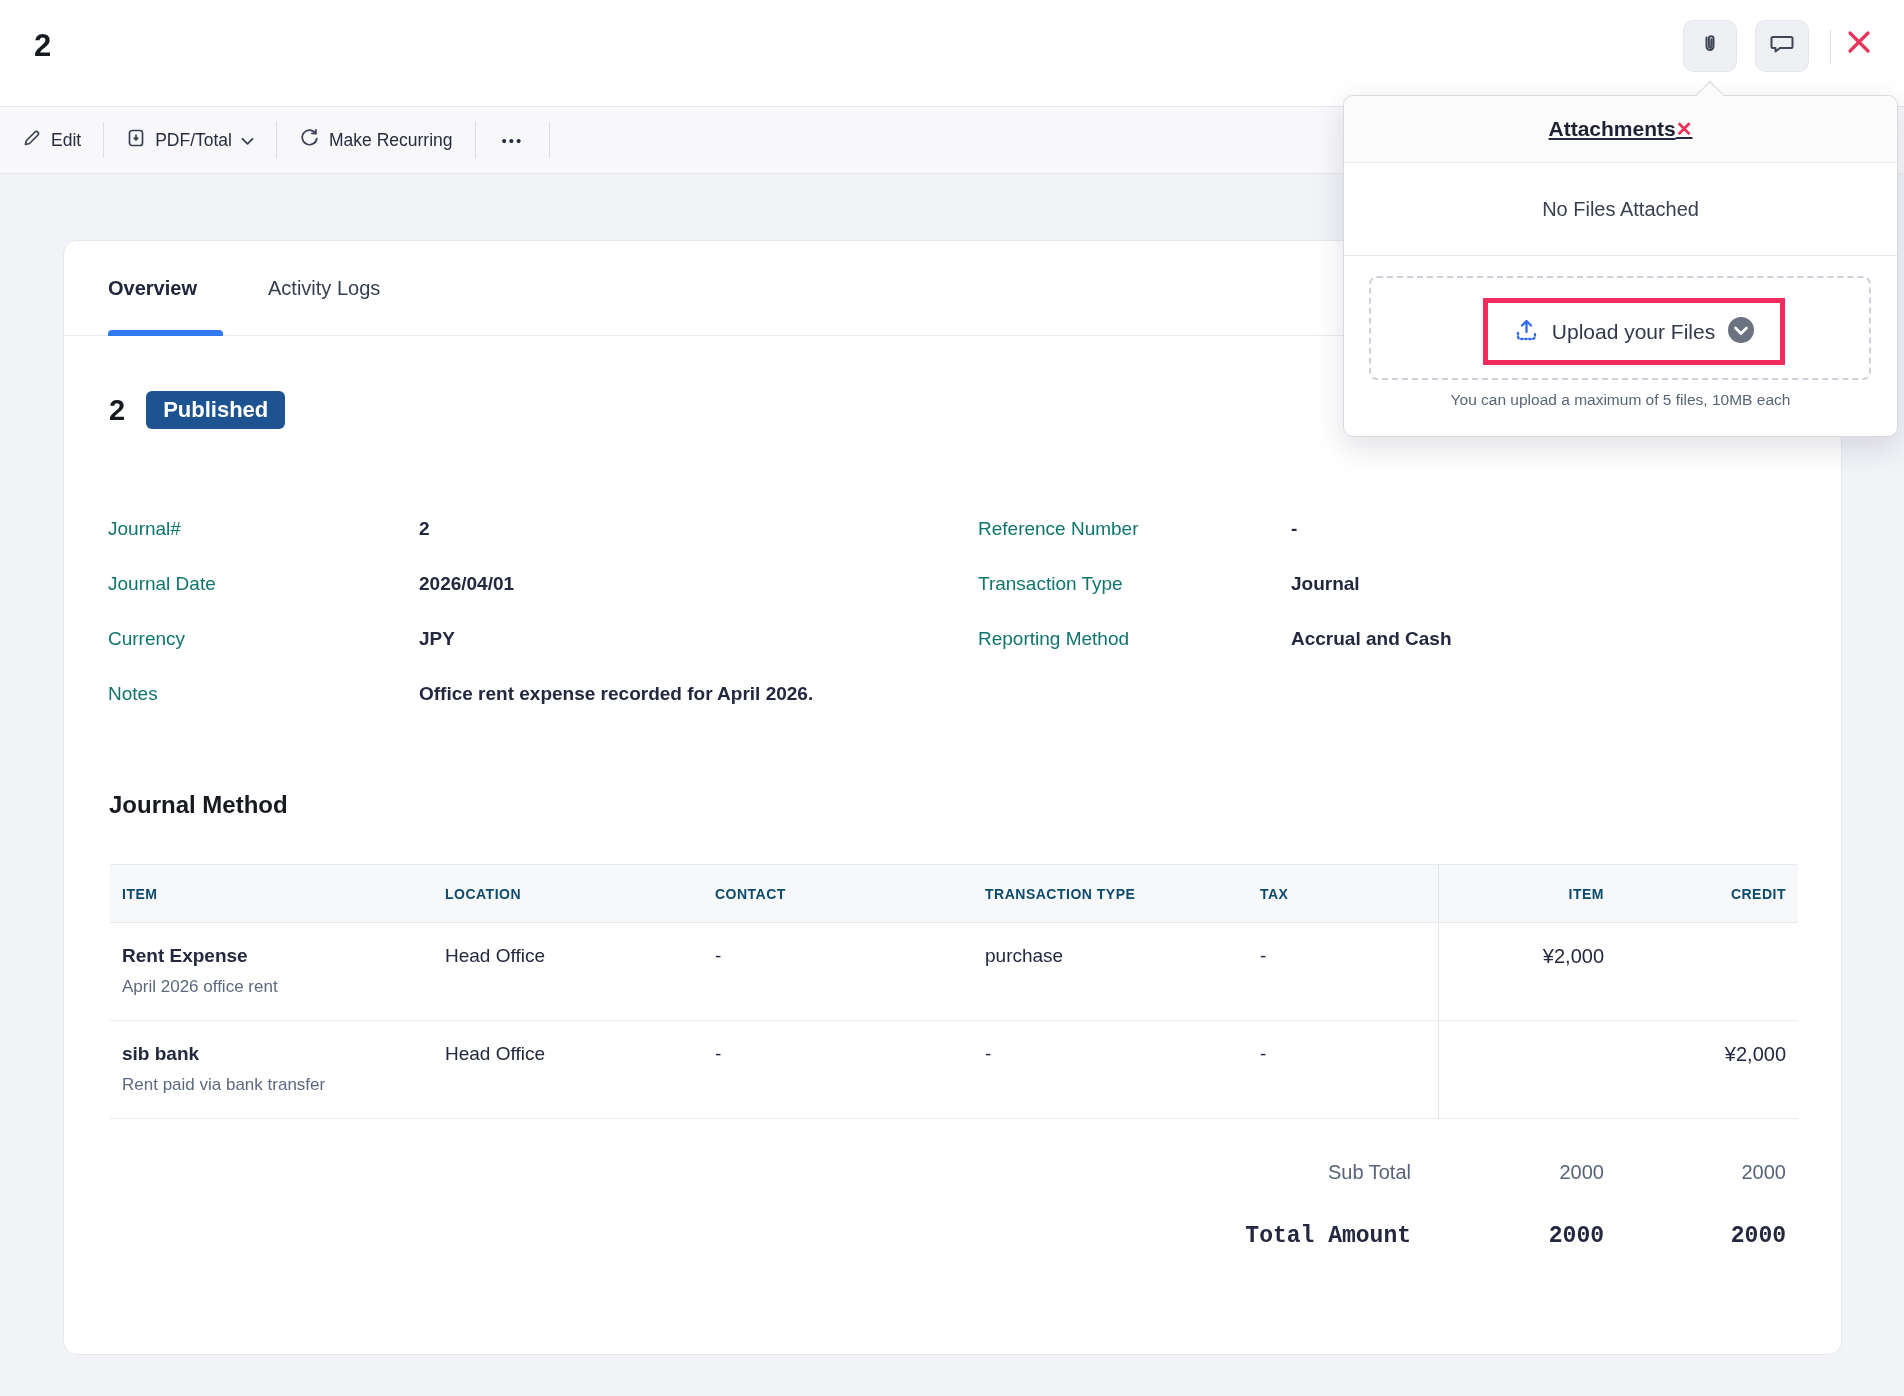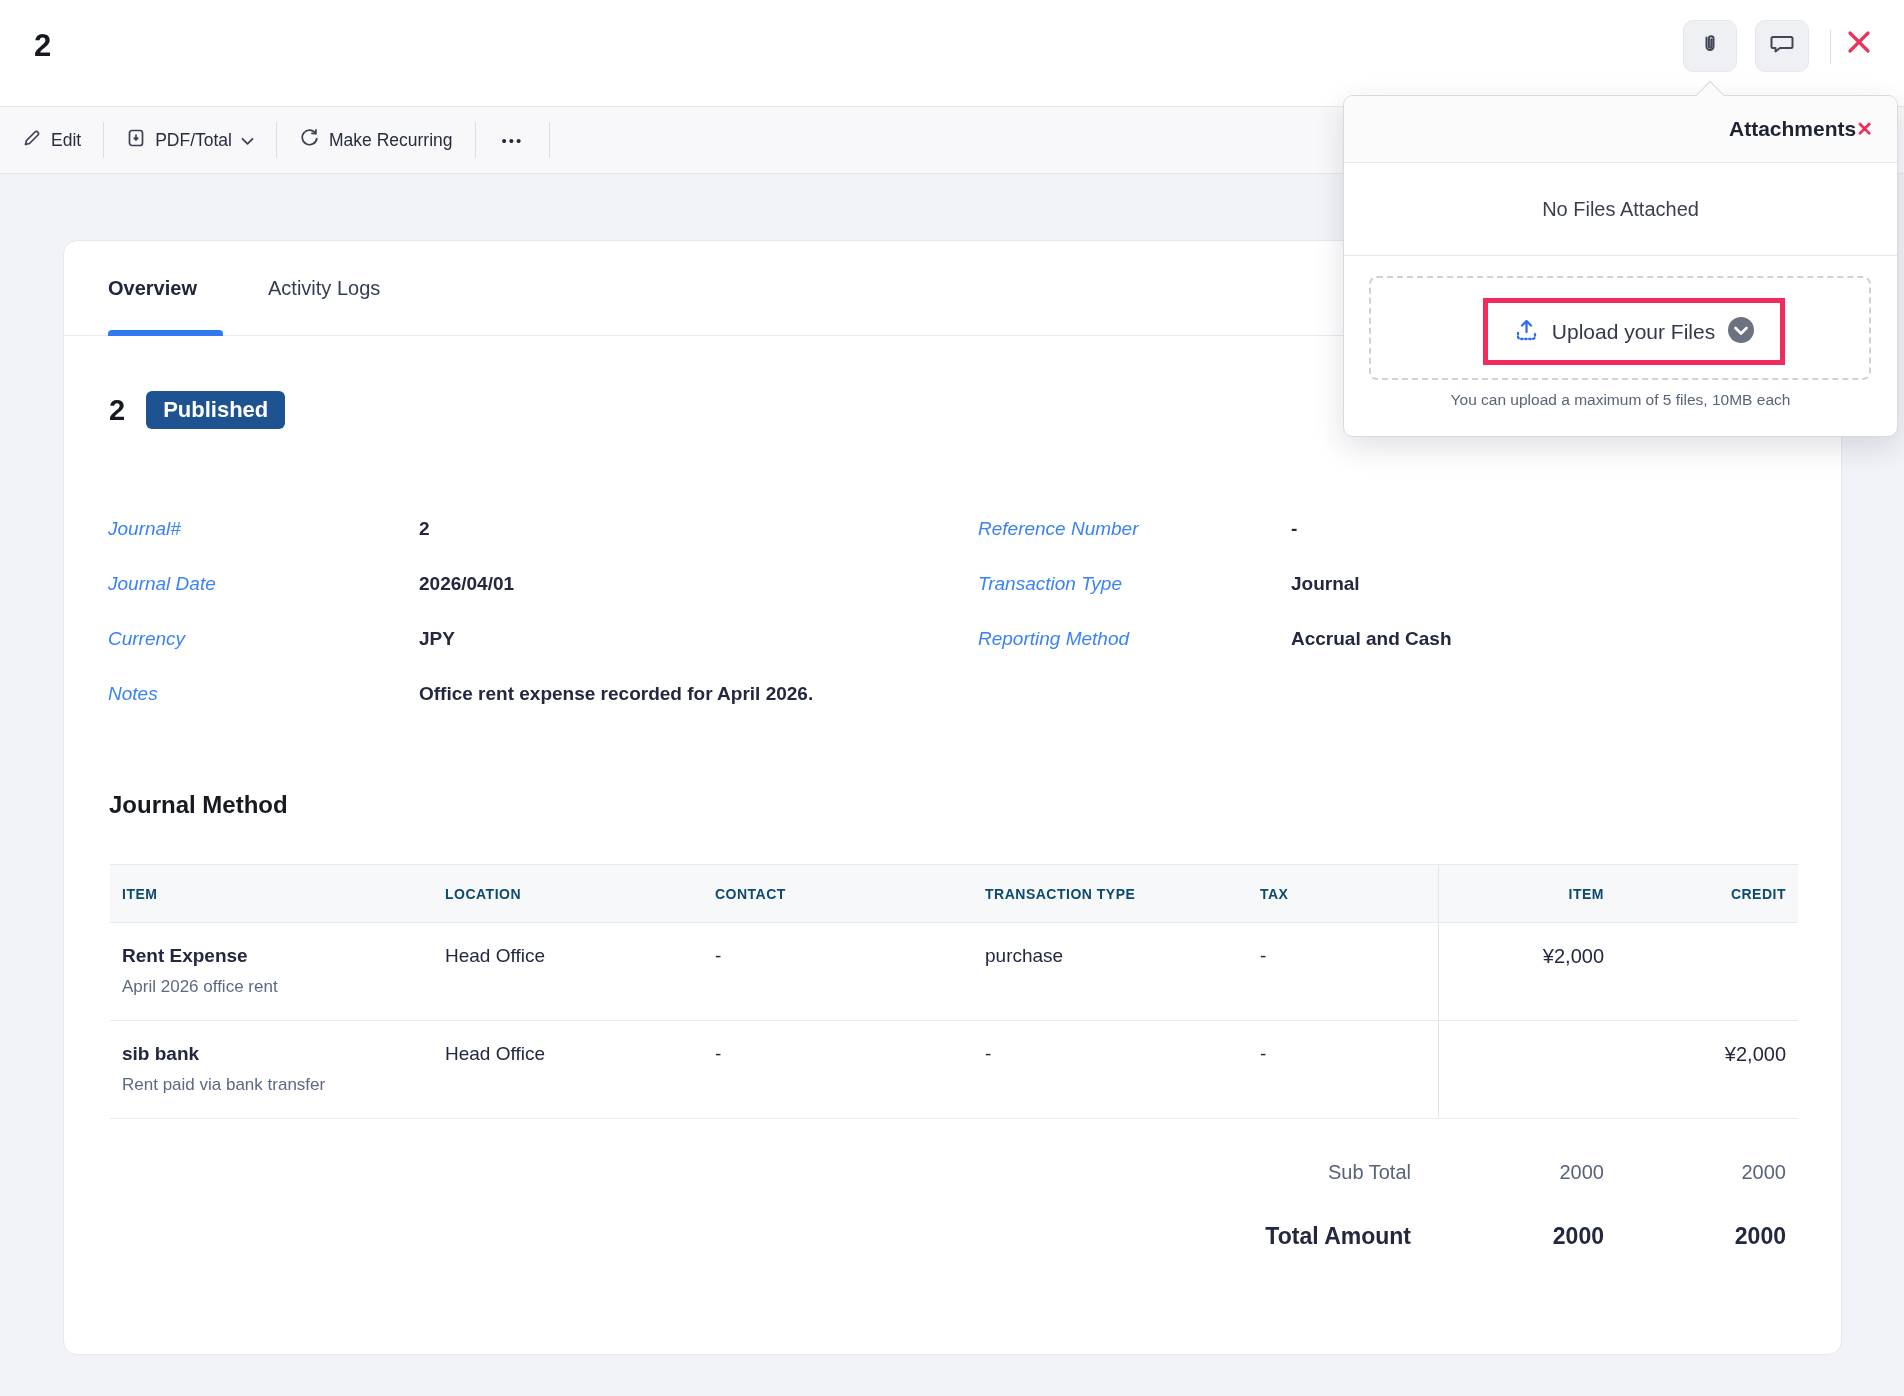--- a/index.html
+++ b/index.html
@@ -28,21 +28,21 @@
   .tab { position:absolute; top:36px; font-size:20px; cursor:pointer; }
   .tab.active { left:44px; font-weight:bold; color:#21263c; }
   .tab.inactive { left:204px; color:#353d52; }
   .tab-underline { position:absolute; left:44px; top:89px; width:115px; height:6px; background:#2f7af0; border-radius:4px 4px 0 0; }
 
   .jr-head { position:absolute; left:45px; top:150px; display:flex; align-items:center; gap:21px; }
   .jr-num { font-size:29px; font-weight:bold; color:#16191f; }
   .status-badge { background:#1e5392; color:#ffffff; font-size:22px; font-weight:600; border-radius:6px; padding:6px 17px; }
 
   .field-row { position:absolute; font-size:19px; }
-  .field-label { position:absolute; left:0; top:0; color:#3b82f6; white-space:nowrap;font-style:italic; }
+  .field-label { position:absolute; left:0; top:0; color:#0f766e; white-space:nowrap; }
   .field-value { position:absolute; top:0; font-weight:600; color:#232840; white-space:nowrap; }
   .col-left .field-label { left:44px; }
   .col-left .field-value { left:355px; }
   .col-right .field-label { left:914px; }
   .col-right .field-value { left:1227px; }
 
   .section-title { position:absolute; left:45px; top:550px; font-size:24px; font-weight:bold; color:#16191f; }
 
   
   .jtable { position:absolute; left:46px; top:623px; width:1688px; }
@@ -55,26 +55,26 @@
   .tbody-row { height:98px; border-bottom:1px solid #e9eaef; font-size:19px; color:#232840; }
   .tbody-row .cell { padding-top:22px; }
   .item-name { font-weight:600; }
   .item-desc { margin-top:10px; font-size:17px; color:#5d6980; font-weight:400; }
   .amount { font-size:20px; }
 
   .totals-row { display:grid; grid-template-columns:1328px 178px 182px; }
   .totals-row .lbl { text-align:right; padding-right:27px; }
   .totals-row .val { text-align:right; padding-right:12px; }
   .subtotal { position:absolute; left:46px; top:920px; width:1688px; font-size:20px; color:#58627a; }
-  .grandtotal { position:absolute; left:46px; top:982px; width:1688px; font-size:23px; font-weight:bold; color:#232840; }
+  .grandtotal { position:absolute; left:46px; top:982px; width:1688px; font-size:23px; font-weight:bold; color:#232840;font-family:Liberation Mono, monospace; }
 
   
   .popover { position:absolute; left:1343px; top:95px; width:555px; height:342px; background:#ffffff; border:1px solid #d9dadf; border-radius:10px; box-shadow:0 10px 30px rgba(30,35,60,0.14); z-index:20; }
   .pop-arrow { position:absolute; left:356px; top:-11px; width:20px; height:20px; background:#fbfbfc; border-left:1px solid #d9dadf; border-top:1px solid #d9dadf; transform:rotate(45deg); }
-  .pop-header { height:67px; background:#fbfbfc; border-bottom:1px solid #e7e8ee; border-radius:10px 10px 0 0; display:flex; align-items:center; justify-content:flex-end; padding:0 24px; }
+  .pop-header { height:67px; background:#fbfbfc; border-bottom:1px solid #e7e8ee; border-radius:10px 10px 0 0; display:flex; align-items:center; justify-content:center; padding:0 24px;text-decoration:underline; }
   .pop-title { font-size:21px; font-weight:bold; color:#1e2232; }
   .pop-close { font-size:20px; color:#ee2e57; font-weight:bold; cursor:pointer; line-height:1; }
   .pop-empty { height:93px; display:flex; align-items:center; justify-content:center; font-size:20px; color:#3a3f4f; border-bottom:1px solid #e7e8ee; }
   .dropzone { position:absolute; left:25px; top:180px; width:502px; height:104px; border:2px dashed #ced1da; border-radius:8px; }
   .upload-highlight { position:absolute; left:112px; top:20px; width:302px; height:67px; border:5px solid #f12b5c; display:flex; align-items:center; justify-content:center; gap:12px; cursor:pointer; background:#ffffff; }
   .upload-label { font-size:21px; color:#33384c; white-space:nowrap; }
   .pop-hint { position:absolute; left:0; top:295px; width:100%; text-align:center; font-size:15.5px; color:#5a6477; }
 </style>
 </head>
 <body>

